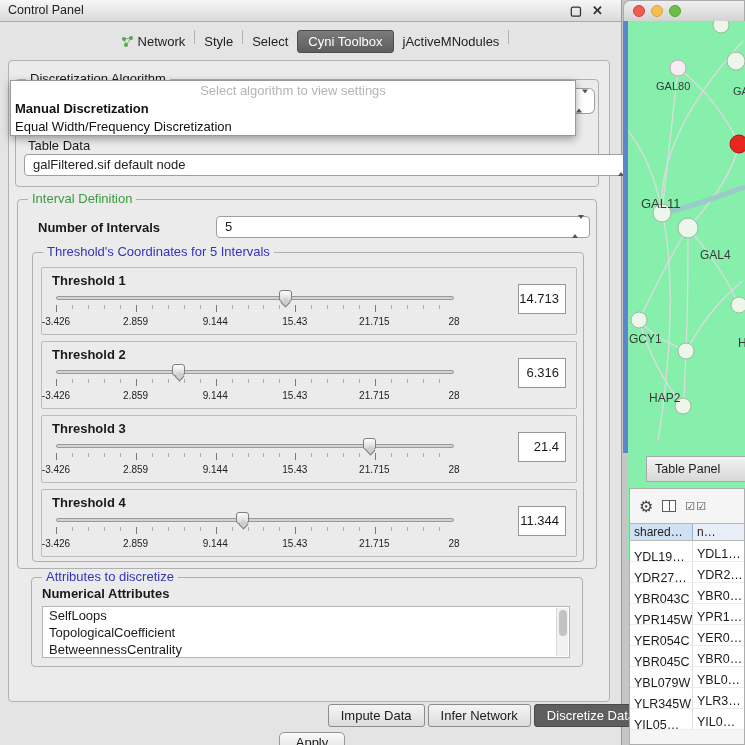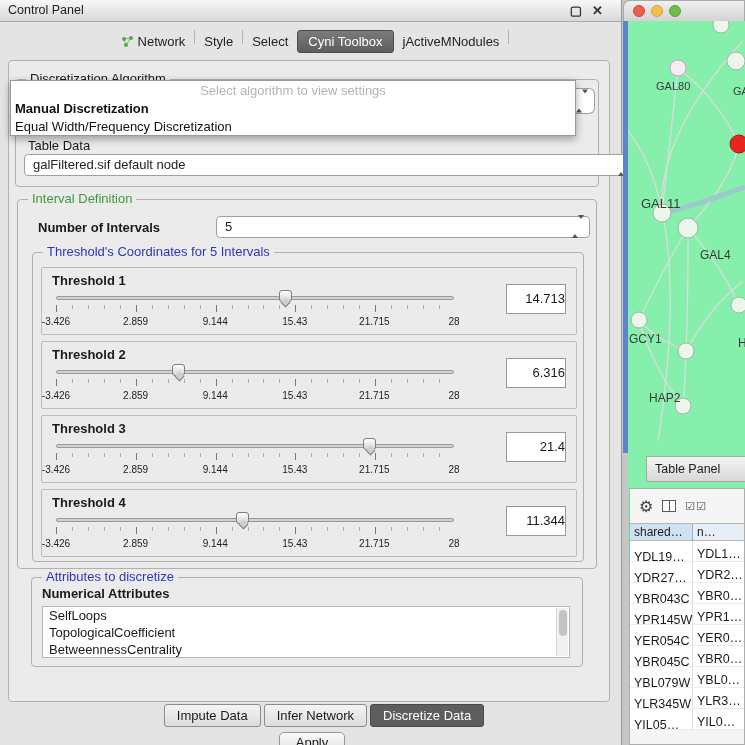--- a/index.html
+++ b/index.html
@@ -60,35 +60,35 @@
         border-radius:3px; z-index:2; }
   .thumb::after { content:""; position:absolute; left:2.5px; top:8px; width:6px; height:6px;
         background:#cfcfcf; border:1px solid #7e7e7e; border-top:none; border-left:none;
         transform:rotate(45deg); }
   .tickrow { position:absolute; left:0; top:13px; width:calc(100% + 1px); height:4px;
         background:repeating-linear-gradient(to right,#ababab 0,#ababab 1px,transparent 1px,transparent 4%); }
   .tickrow.major { height:7px;
         background:repeating-linear-gradient(to right,#787878 0,#787878 1px,transparent 1px,transparent 20%); }
   .ticklabels { position:absolute; left:0; top:24px; width:100%; height:12px; }
   .ticklabels span { position:absolute; transform:translateX(-50%); font-size:10px; color:#222; }
-  .thr-value { position:absolute; right:10px; top:16px; width:60px; height:30px; background:#fff;
-        border:1px solid #979797; text-align:right; line-height:28px; font-size:13px; }
+  .thr-value { position:absolute; right:10px; top:16px; width:48px; height:30px; background:#fff;
+        border:1px solid #979797; text-align:right; padding-right:6px; line-height:28px; font-size:13px; }
   
   .attr-label { position:absolute; left:10px; top:8px; font-weight:bold; }
   .attr-list { position:absolute; left:10px; top:28px; width:528px; height:52px; background:#fff;
         border:1px solid #b5b5b5; overflow:hidden; }
   .attr-list .li { line-height:17px; padding-left:6px; font-size:13px; }
   .vscroll { position:absolute; right:1px; top:1px; width:12px; height:calc(100% - 2px);
         background:#f1f1f1; border-left:1px solid #d8d8d8; }
   .vscroll .vthumb { position:absolute; left:1.5px; top:2px; width:8px; height:26px;
         background:#c3c3c3; border-radius:4px; }
   .apply { position:absolute; left:270px; top:671px; width:66px; height:22px;
         background:linear-gradient(#fbfbfb,#dedede); border:1px solid #979797; border-radius:5px;
         font-size:13px; text-align:center; line-height:20px; }
-  .btabs { position:absolute; left:0; top:704px; width:648px; display:flex; justify-content:center; gap:3px; }
+  .btabs { position:absolute; left:0; top:704px; width:648px; display:flex; justify-content:flex-end; gap:3px; }
   .btab { border:1px solid #8c8c8c; background:linear-gradient(#f5f5f5,#dcdcdc); padding:3px 12px;
         border-radius:3px; font-size:13px; }
   .btab.selected { background:#5e5e5e; color:#fff; border-color:#494949; }
   
   .netwin { position:absolute; left:623px; top:0; width:122px; height:453px; }
   .net-titlebar { height:21px; background:linear-gradient(#f0f0f0,#d3d3d3);
         border:1px solid #a9a9a9; border-bottom:none; border-top-left-radius:7px;
         display:flex; align-items:center; gap:6px; padding-left:9px; }
   .tl { width:12px; height:12px; border-radius:50%; }
   .tl.red    { background:#ee5d53; border:1px solid #ce4337; }

